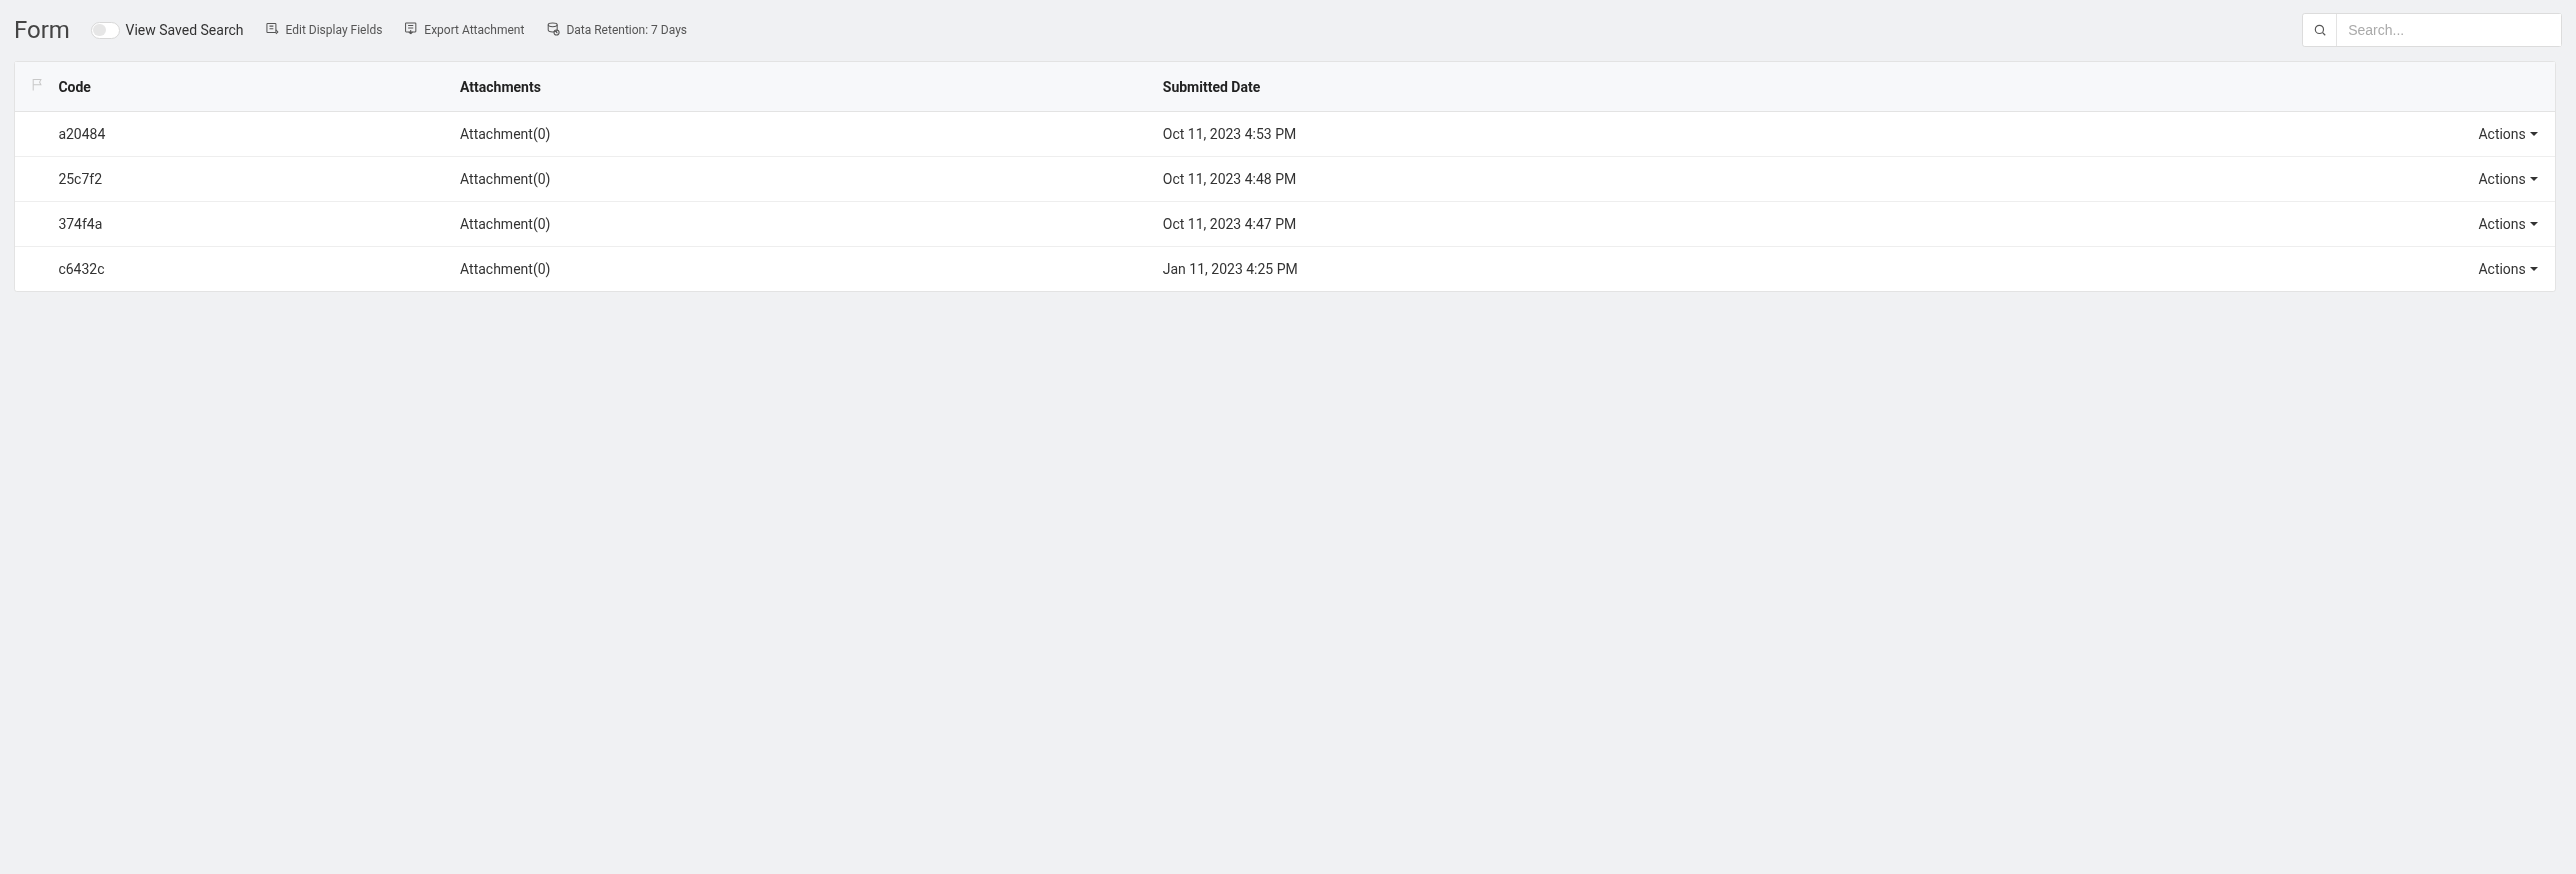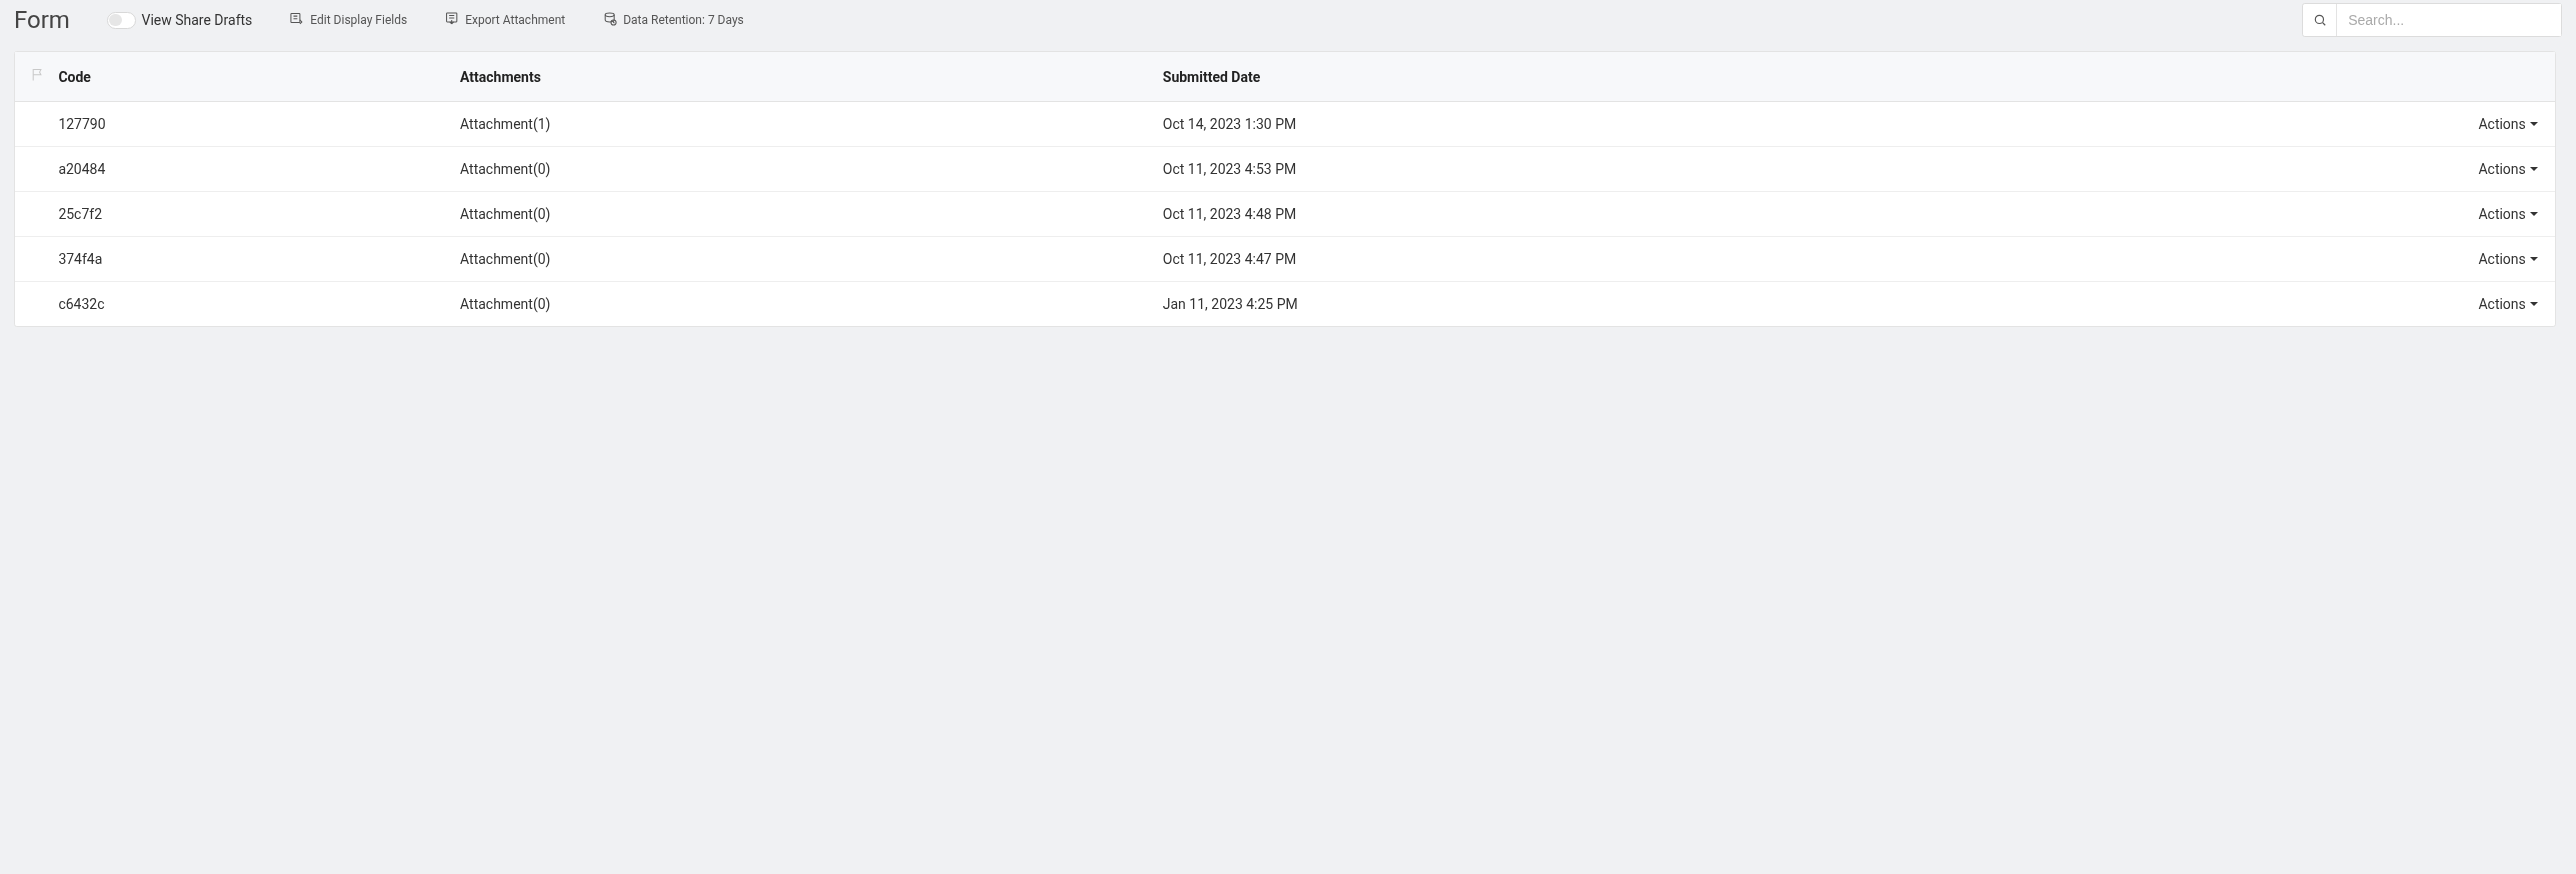--- a/index.html
+++ b/index.html
@@ -9,22 +9,22 @@
   }
   body {
     font-family: -apple-system, BlinkMacSystemFont, "Segoe UI", Roboto, "Helvetica Neue", Arial, sans-serif;
     background: #f0f1f3;
     color: #333;
     font-size: 14px;
   }
   .toolbar {
     display: flex;
     align-items: center;
-    padding: 3px 14px 14px 14px;
-    gap: 37px;
+    padding: 13px 14px 14px 14px;
+    gap: 21px;
   }
   .page-title {
     font-size: 24px;
     font-weight: 400;
     color: #444;
   }
   .toggle-wrap {
     display: flex;
     align-items: center;
     gap: 5.6px;
@@ -187,21 +187,21 @@
   .col-actions { width: 16%; }
 </style>
 </head>
 <body>
 
 <div class="toolbar">
   <div class="page-title">Form</div>
 
   <div class="toggle-wrap">
     <div class="toggle"></div>
-    <span>View Share Drafts</span>
+    <span>View Saved Search</span>
   </div>
 
   <div class="toolbar-item">
     <span>
       <svg viewBox="0 0 24 24">
           <rect x="3" y="4" width="14" height="14" rx="1"></rect>
           <path d="M7 8h6M7 12h6"></path>
           <path d="M17 14l3 3-3 3"></path>
         </svg>
     </span>
@@ -258,32 +258,20 @@
         </th>
         <th class="col-code">Code</th>
         <th class="col-attach">Attachments</th>
         <th class="col-date">Submitted Date</th>
         <th class="col-actions"></th>
       </tr>
     </thead>
     <tbody>
       <tr>
         <td></td>
-        <td>127790</td>
-        <td>Attachment(1)</td>
-        <td>Oct 14, 2023 1:30 PM</td>
-        <td class="actions-cell">
-          <span class="actions-btn">
-            <span>Actions</span>
-            <span class="caret-down"></span>
-          </span>
-        </td>
-      </tr>
-      <tr>
-        <td></td>
         <td>a20484</td>
         <td>Attachment(0)</td>
         <td>Oct 11, 2023 4:53 PM</td>
         <td class="actions-cell">
           <span class="actions-btn">
             <span>Actions</span>
             <span class="caret-down"></span>
           </span>
         </td>
       </tr>

